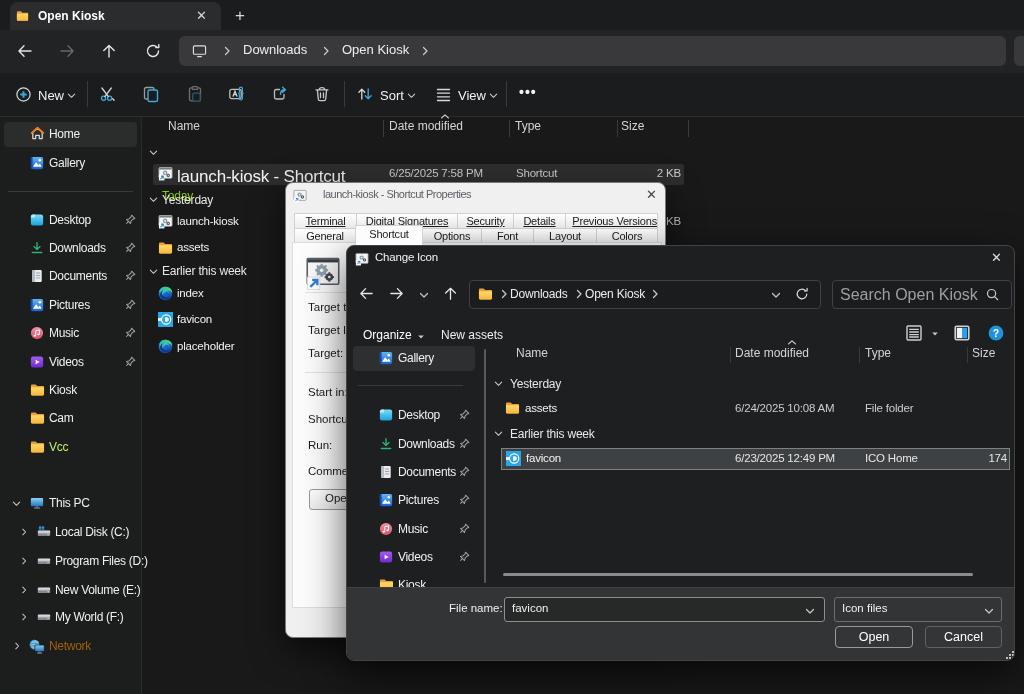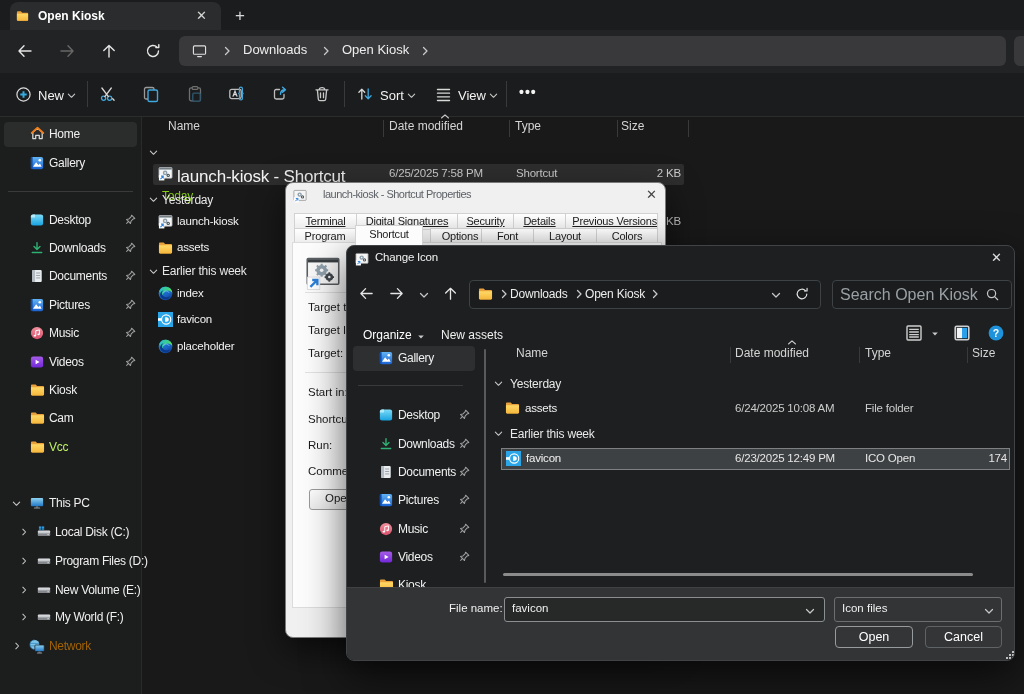--- a/index.html
+++ b/index.html
@@ -466,23 +466,23 @@
     </svg>
   <div class="txt" style="left:37px;top:5px;font-size:11px;letter-spacing:-0.5px;color:#5d6166;">launch-kiosk - Shortcut Properties</div>
   <div class="txt" style="left:360px;top:4px;font-size:13px;color:#444;">✕</div>
 
   <div class="tab1" style="left:8px;width:61px;"><span>Terminal</span></div>
   <div class="tab1" style="left:70px;width:100px;"><span>Digital Signatures</span></div>
   <div class="tab1" style="left:171px;width:55px;"><span>Security</span></div>
   <div class="tab1" style="left:227px;width:51px;"><span>Details</span></div>
   <div class="tab1" style="left:279px;width:91px;text-align:right;"><span>Previous Versions</span></div>
 
-  <div class="tab2" style="left:8px;width:60px;"><span>Program</span></div>
+  <div class="tab2" style="left:8px;width:60px;"><span>General</span></div>
   <div class="tab2" id="tabactive" style="left:69px;width:66px;"><span>Shortcut</span></div>
-  <div class="tab2" style="left:144px;width:58px;"><span>Options</span></div>
+  <div class="tab2" style="left:136px;width:58px;"><span>Options</span></div>
   <div class="tab2" style="left:195px;width:51px;"><span>Font</span></div>
   <div class="tab2" style="left:247px;width:62px;"><span>Layout</span></div>
   <div class="tab2" style="left:310px;width:60px;"><span>Colors</span></div>
 
   <div class="abs" style="left:6px;top:59px;width:368px;height:364px;background:#fcfcfc;border:1px solid #dcdcdc;"></div>
 
   <svg class="abs" style="left:19px;top:72px;" width="36" height="36" viewBox="0 0 16 16">
       <rect x="1" y="1.6" width="14" height="11.4" rx=".4" fill="#f8f8f8" stroke="#5a5f63" stroke-width=".7"></rect>
       <rect x="1.3" y="1.9" width="13.4" height="1.4" fill="#3a3f44"></rect>
       <circle cx="7.4" cy="6.8" r="2.4" fill="#8fa0ac"></circle>
@@ -692,21 +692,21 @@
   <div class="txt" style="left:163px;top:181px;font-size:12px;letter-spacing:-0.2px;color:#e8e8e8;">Earlier this week</div>
   <div class="abs" style="left:154px;top:202px;width:509px;height:22px;background:#3e4143;border:1px solid #7e8082;box-sizing:border-box;"></div>
   <svg class="abs" style="left:159px;top:205px;" width="15" height="15" viewBox="0 0 16 16">
       <rect width="16" height="16" fill="#29a5e8"></rect>
       <circle cx="8.7" cy="8" r="4.9" stroke="#fff" stroke-width="1.2" fill="none"></circle>
       <rect x="0" y="6.6" width="4.2" height="2.8" fill="#fff"></rect>
       <path d="M7.6 5.6h1.6c1.4 0 2.3 1 2.3 2.4s-.9 2.4-2.3 2.4H7.6z" fill="#fff"></path>
     </svg>
   <div class="txt" style="left:179px;top:206px;font-size:11.5px;letter-spacing:-0.2px;color:#f2f2f2;">favicon</div>
   <div class="txt" style="left:388px;top:206px;font-size:11.5px;letter-spacing:-0.2px;color:#e6e6e6;">6/23/2025 12:49 PM</div>
-  <div class="txt" style="left:518px;top:206px;font-size:11.5px;letter-spacing:-0.2px;color:#e6e6e6;">ICO Open</div>
+  <div class="txt" style="left:518px;top:206px;font-size:11.5px;letter-spacing:-0.2px;color:#e6e6e6;">ICO Home</div>
   <div class="txt" style="right:7px;top:206px;font-size:11.5px;letter-spacing:-0.2px;color:#e6e6e6;">174</div>
 
   <div class="abs" style="left:156px;top:327px;width:470px;height:3px;background:#8b8b8b;border-radius:2px;"></div>
 
   <div class="abs" style="left:0;top:341px;width:669px;height:75px;background:#323436;border-top:1px solid #3f4143;border-radius:0 0 8px 8px;box-sizing:border-box;"></div>
   <div class="txt" style="left:102px;top:356px;font-size:11.5px;color:#f0f0f0;">File name:</div>
   <div class="abs" style="left:157px;top:351px;width:321px;height:25px;background:#272929;border:1px solid #8b8f92;border-radius:3px;box-sizing:border-box;"></div>
   <div class="txt" style="left:165px;top:356px;font-size:11.5px;color:#f0f0f0;">favicon</div>
   <svg class="abs" style="left:458px;top:360px;" width="10" height="10" viewBox="0 0 10 10" fill="none" stroke="#c9c9c9" stroke-width="1.2" stroke-linecap="round" stroke-linejoin="round">
       <path d="M1.5 3.5 5 7l3.5-3.5"></path>

